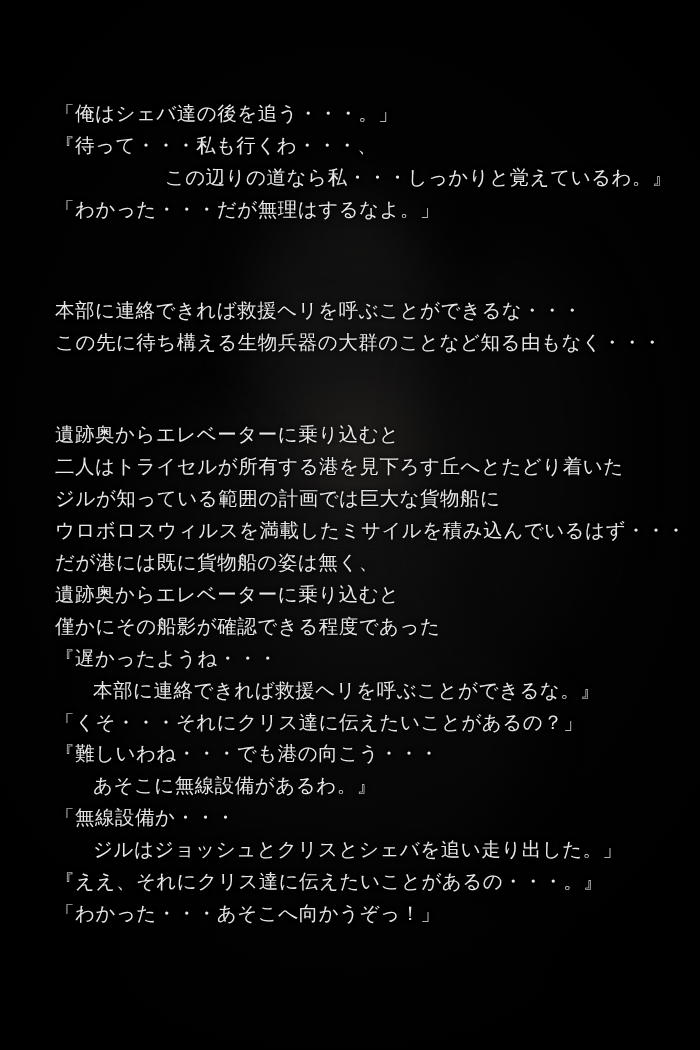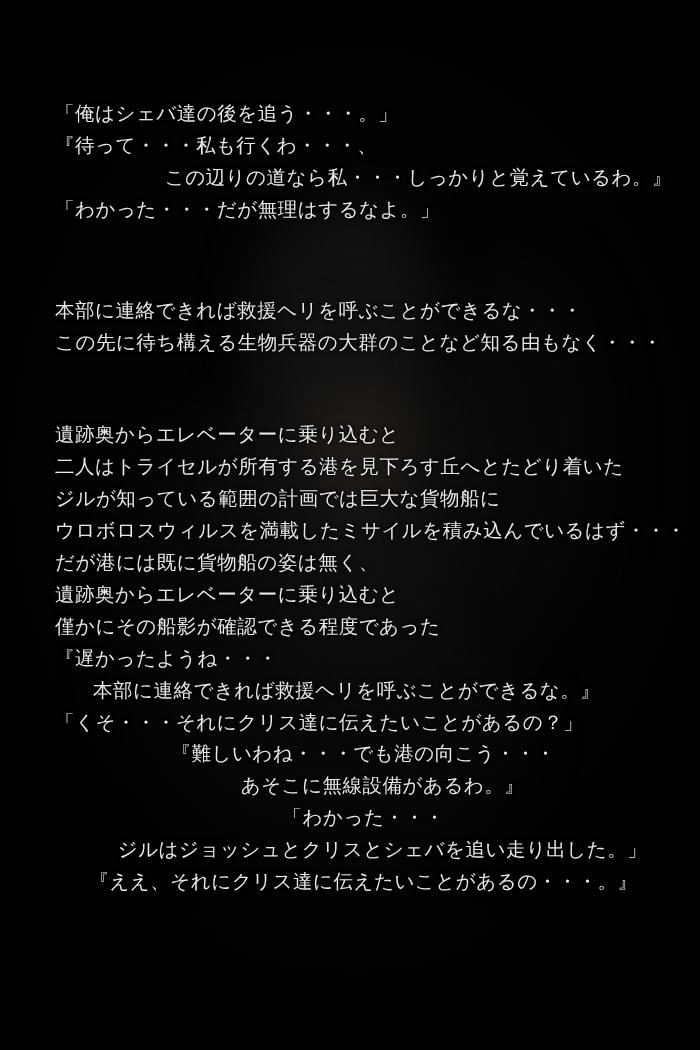--- a/index.html
+++ b/index.html
@@ -62,21 +62,21 @@
     padding: 0;
     height: 32px;
     letter-spacing: 0.5px;
   }
   .indent-1 { padding-left: 55px; text-align: right; }
   .indent-2 { padding-left: 38px; }
 
   #blk-a { top: 104px; }
   #blk-b { top: 301px; }
   #blk-c { top: 425px; }
-  #blk-d { top: 744px; text-align: center; }
+  #blk-d { top: 744px; }
 </style>
 </head>
 <body>
 
 <div id="page">
 
   <div id="bg-art">
     <div class="blob b1"></div>
     <div class="blob b2"></div>
     <div class="blob b3"></div>
@@ -111,19 +111,20 @@
       <p class="line">遺跡奥からエレベーターに乗り込むと</p>
       <p class="line">僅かにその船影が確認できる程度であった</p>
       <p class="line">『遅かったようね・・・</p>
       <p class="line indent-2">本部に連絡できれば救援ヘリを呼ぶことができるな。』</p>
       <p class="line">「くそ・・・それにクリス達に伝えたいことがあるの？」</p>
     </div>
 
     <div class="block" id="blk-d">
       <p class="line">『難しいわね・・・でも港の向こう・・・</p>
       <p class="line indent-2">あそこに無線設備があるわ。』</p>
-      <p class="line">「わかった・・・</p>
+      <p class="line">「無線設備か・・・</p>
       <p class="line indent-2">ジルはジョッシュとクリスとシェバを追い走り出した。」</p>
       <p class="line">『ええ、それにクリス達に伝えたいことがあるの・・・。』</p>
+      <p class="line">「わかった・・・あそこへ向かうぞっ！」</p>
     </div>
 
   </div>
 </div>
 
 </body></html>

